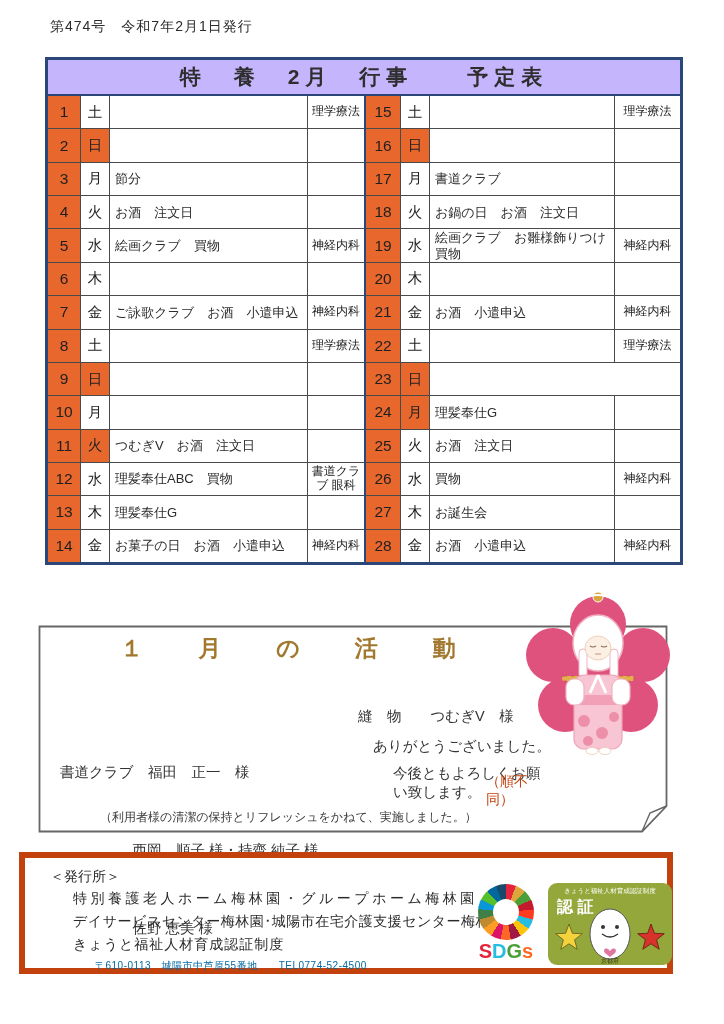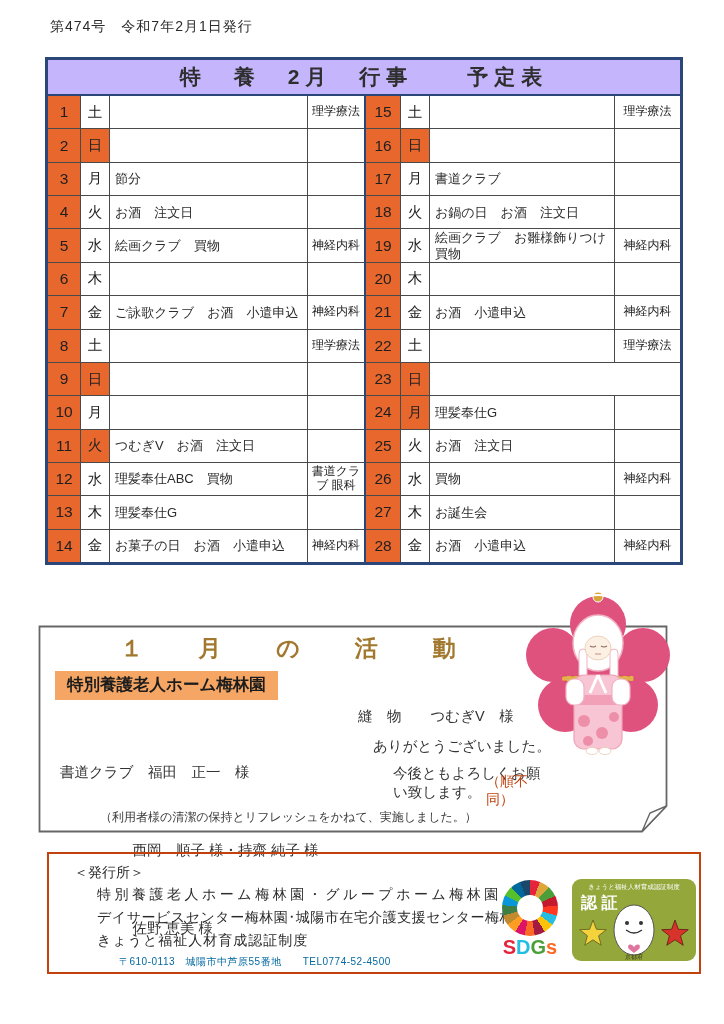--- a/index.html
+++ b/index.html
@@ -42,22 +42,22 @@
                   font-size:16.5px;font-weight:bold;color:#1c1c1c;padding:3px 12px 4px 12px;}
   .names-left{position:absolute;left:22px;top:82px;font-size:14.5px;color:#333;line-height:26px;white-space:pre;}
   .names-right{position:absolute;left:320px;top:82px;font-size:14.5px;color:#333;white-space:pre;}
   .thanks-1{position:absolute;left:335px;top:112px;font-size:14.5px;color:#333;}
   .thanks-2{position:absolute;left:355px;top:139px;font-size:14.5px;color:#333;}
   .thanks-3{position:absolute;left:448px;top:148px;font-size:14px;color:#c2410c;}
   .act-note{position:absolute;left:62px;top:184px;font-size:12px;color:#3a3a3a;}
   .doll{position:absolute;left:484px;top:-34px;}
 
   
-  .publisher{position:absolute;left:47px;top:852px;width:654px;height:122px;
-             border:2px solid #c2410c;box-sizing:border-box;}
+  .publisher{position:absolute;left:19px;top:852px;width:654px;height:122px;
+             border:6px solid #c2410c;box-sizing:border-box;}
   .pub-header{position:absolute;left:25px;top:10px;font-size:14px;color:#2b2b2b;}
   .pub-line{position:absolute;left:48px;font-size:14px;color:#2b2b2b;}
   .pub-line.l0{top:32px;letter-spacing:3.5px;}
   .pub-line.l1{top:55px;letter-spacing:0.5px;}
   .pub-line.l2{top:78px;letter-spacing:1px;}
   .pub-address{position:absolute;left:70px;top:101px;font-size:10px;color:#0369a1;letter-spacing:0.5px;}
 
   
   .sdgs{position:absolute;left:450px;top:26px;width:62px;text-align:center;}
   .sdg-wheel{width:56px;height:56px;border-radius:50%;margin:0 auto;position:relative;
@@ -253,21 +253,20 @@
         </div>
     </div>
   </div>
 
   <div class="activities">
     <svg class="act-outline" width="630" height="208" viewBox="0 0 630 208">
       <path d="M1.5,1.5 H628.5 V181 L604,206.5 H1.5 Z" fill="#ffffff" stroke="#666666" stroke-width="1.8"></path>
       <path d="M604,206.5 L628.5,181 L612,188 Z" fill="#ffffff" stroke="#666666" stroke-width="1.4"></path>
     </svg>
     <div class="act-title">１　月　の　活　動</div>
-    <div class="facility-label">特別養護老人ホーム梅林園</div>
     <div class="names-left">
       <div>書道クラブ　福田　正一　様</div>
       <div>　　　　　西岡　順子 様・持齋 純子 様</div>
       <div>　　　　　佐野 恵美 様</div>
     </div>
     <div class="names-right">縫　物　　つむぎV　様</div>
     <div class="thanks-1">ありがとうございました。</div>
     <div class="thanks-2">今後ともよろしくお願い致します。</div>
     <div class="thanks-3">（順不同）</div>
     <div class="act-note">（利用者様の清潔の保持とリフレッシュをかねて、実施しました。）</div>

